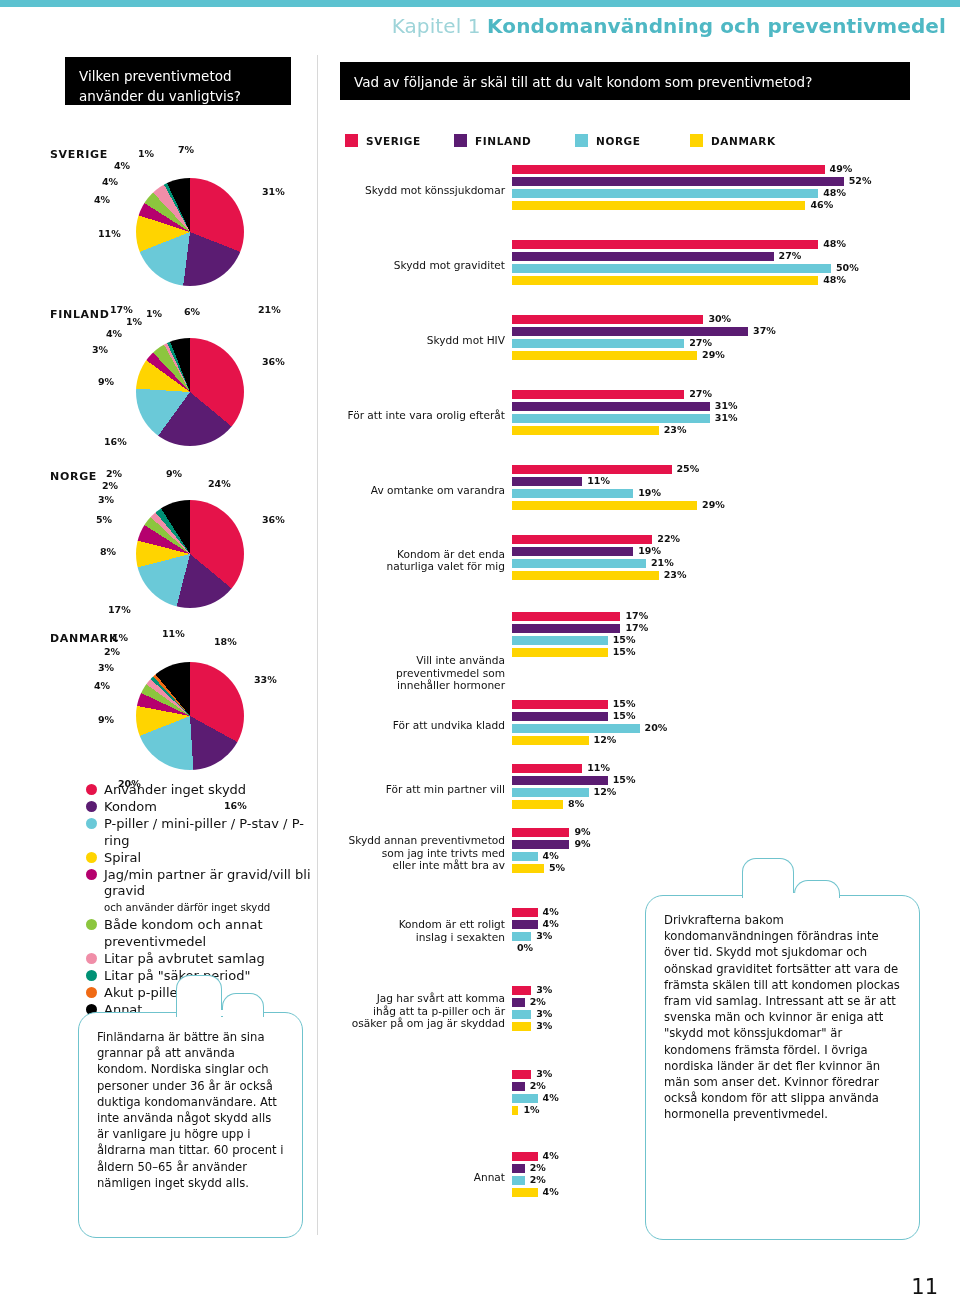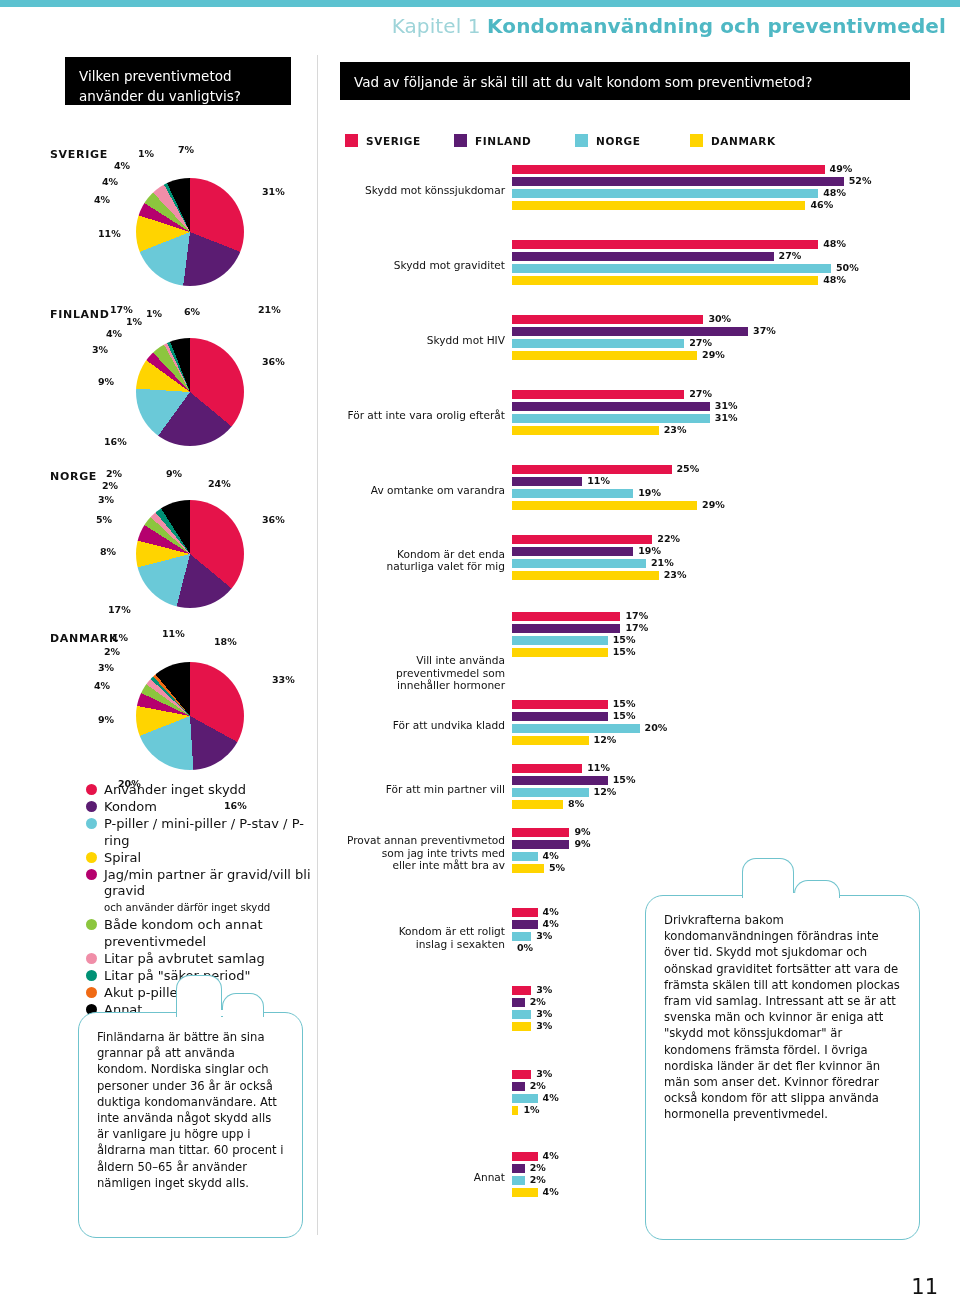--- a/index.html
+++ b/index.html
@@ -139,21 +139,21 @@
       <div class="plab" style="left: 60px; top: 84px;">8%</div>
       <div class="plab" style="left: 56px; top: 52px;">5%</div>
       <div class="plab" style="left: 58px; top: 32px;">3%</div>
       <div class="plab" style="left: 62px; top: 18px;">2%</div>
       <div class="plab" style="left: 66px; top: 6px;">2%</div>
       <div class="plab" style="left: 126px; top: 6px;">9%</div>
     </div>
     <div class="pieblock" style="top: 484px; height: 160px;">
       <div class="cname" style="left: 10px; top: 8px;">DANMARK</div>
       <div class="pie" style="left: 96px; top: 38px; width: 108px; height: 108px; background: conic-gradient(rgb(229, 19, 74) 0deg, rgb(229, 19, 74) 118.8deg, rgb(91, 28, 114) 118.8deg, rgb(91, 28, 114) 176.4deg, rgb(106, 201, 216) 176.4deg, rgb(106, 201, 216) 248.4deg, rgb(255, 212, 0) 248.4deg, rgb(255, 212, 0) 280.8deg, rgb(181, 0, 110) 280.8deg, rgb(181, 0, 110) 295.2deg, rgb(140, 198, 62) 295.2deg, rgb(140, 198, 62) 306deg, rgb(240, 142, 168) 306deg, rgb(240, 142, 168) 313.2deg, rgb(0, 145, 117) 313.2deg, rgb(0, 145, 117) 316.8deg, rgb(240, 106, 20) 316.8deg, rgb(240, 106, 20) 320.4deg, rgb(0, 0, 0) 320.4deg, rgb(0, 0, 0) 360deg);"></div>
-      <div class="plab" style="left: 232px; top: 50px;">33%</div>
+      <div class="plab" style="left: 214px; top: 50px;">33%</div>
       <div class="plab" style="left: 184px; top: 176px;">16%</div>
       <div class="plab" style="left: 78px; top: 154px;">20%</div>
       <div class="plab" style="left: 58px; top: 90px;">9%</div>
       <div class="plab" style="left: 54px; top: 56px;">4%</div>
       <div class="plab" style="left: 58px; top: 38px;">3%</div>
       <div class="plab" style="left: 64px; top: 22px;">2%</div>
       <div class="plab" style="left: 72px; top: 8px;">1%</div>
       <div class="plab" style="left: 122px; top: 4px;">11%</div>
     </div>
   </div>
@@ -346,21 +346,21 @@
         <div class="bar" style="width: 76.56px; background: rgb(106, 201, 216);"></div>
         <div class="barval" style="left: 81.56px;">12%</div>
       </div>
       <div class="barrow" style="top: 36px; width: 440px;">
         <div class="bar" style="width: 51.04px; background: rgb(255, 212, 0);"></div>
         <div class="barval" style="left: 56.04px;">8%</div>
       </div>
     </div>
     <div class="bargroup" style="top: 668px; height: 54px;">
       <div class="bglabel" style="top: 6.4px;">
-        <div>Provat annan preventivmetod</div>
+        <div>Skydd annan preventivmetod</div>
         <div>som jag inte trivts med</div>
         <div>eller inte mått bra av</div>
       </div>
       <div class="barrow" style="top: 0px; width: 440px;">
         <div class="bar" style="width: 57.42px; background: rgb(229, 19, 74);"></div>
         <div class="barval" style="left: 62.42px;">9%</div>
       </div>
       <div class="barrow" style="top: 12px; width: 440px;">
         <div class="bar" style="width: 57.42px; background: rgb(91, 28, 114);"></div>
         <div class="barval" style="left: 62.42px;">9%</div>
@@ -368,21 +368,21 @@
       <div class="barrow" style="top: 24px; width: 440px;">
         <div class="bar" style="width: 25.52px; background: rgb(106, 201, 216);"></div>
         <div class="barval" style="left: 30.52px;">4%</div>
       </div>
       <div class="barrow" style="top: 36px; width: 440px;">
         <div class="bar" style="width: 31.9px; background: rgb(255, 212, 0);"></div>
         <div class="barval" style="left: 36.9px;">5%</div>
       </div>
     </div>
     <div class="bargroup" style="top: 748px; height: 54px;">
-      <div class="bglabel" style="top: 17px; text-align: right;">
+      <div class="bglabel" style="top: 10px; text-align: right;">
         <div>Kondom är ett roligt</div>
         <div>inslag i sexakten</div>
       </div>
       <div class="barrow" style="top: 0px; width: 440px;">
         <div class="bar" style="width: 25.52px; background: rgb(229, 19, 74);"></div>
         <div class="barval" style="left: 30.52px;">4%</div>
       </div>
       <div class="barrow" style="top: 12px; width: 440px;">
         <div class="bar" style="width: 25.52px; background: rgb(91, 28, 114);"></div>
         <div class="barval" style="left: 30.52px;">4%</div>
@@ -390,20 +390,25 @@
       <div class="barrow" style="top: 24px; width: 440px;">
         <div class="bar" style="width: 19.14px; background: rgb(106, 201, 216);"></div>
         <div class="barval" style="left: 24.14px;">3%</div>
       </div>
       <div class="barrow" style="top: 36px; width: 440px;">
         <div class="bar" style="width: 0px; background: rgb(255, 212, 0);"></div>
         <div class="barval" style="left: 5px;">0%</div>
       </div>
     </div>
     <div class="bargroup" style="top: 826px; height: 54px;">
+      <div class="bglabel" style="top: 6.4px;">
+        <div>Jag har svårt att komma</div>
+        <div>ihåg att ta p-piller och är</div>
+        <div>osäker på om jag är skyddad</div>
+      </div>
       <div class="barrow" style="top: 0px; width: 440px;">
         <div class="bar" style="width: 19.14px; background: rgb(229, 19, 74);"></div>
         <div class="barval" style="left: 24.14px;">3%</div>
       </div>
       <div class="barrow" style="top: 12px; width: 440px;">
         <div class="bar" style="width: 12.76px; background: rgb(91, 28, 114);"></div>
         <div class="barval" style="left: 17.76px;">2%</div>
       </div>
       <div class="barrow" style="top: 24px; width: 440px;">
         <div class="bar" style="width: 19.14px; background: rgb(106, 201, 216);"></div>

